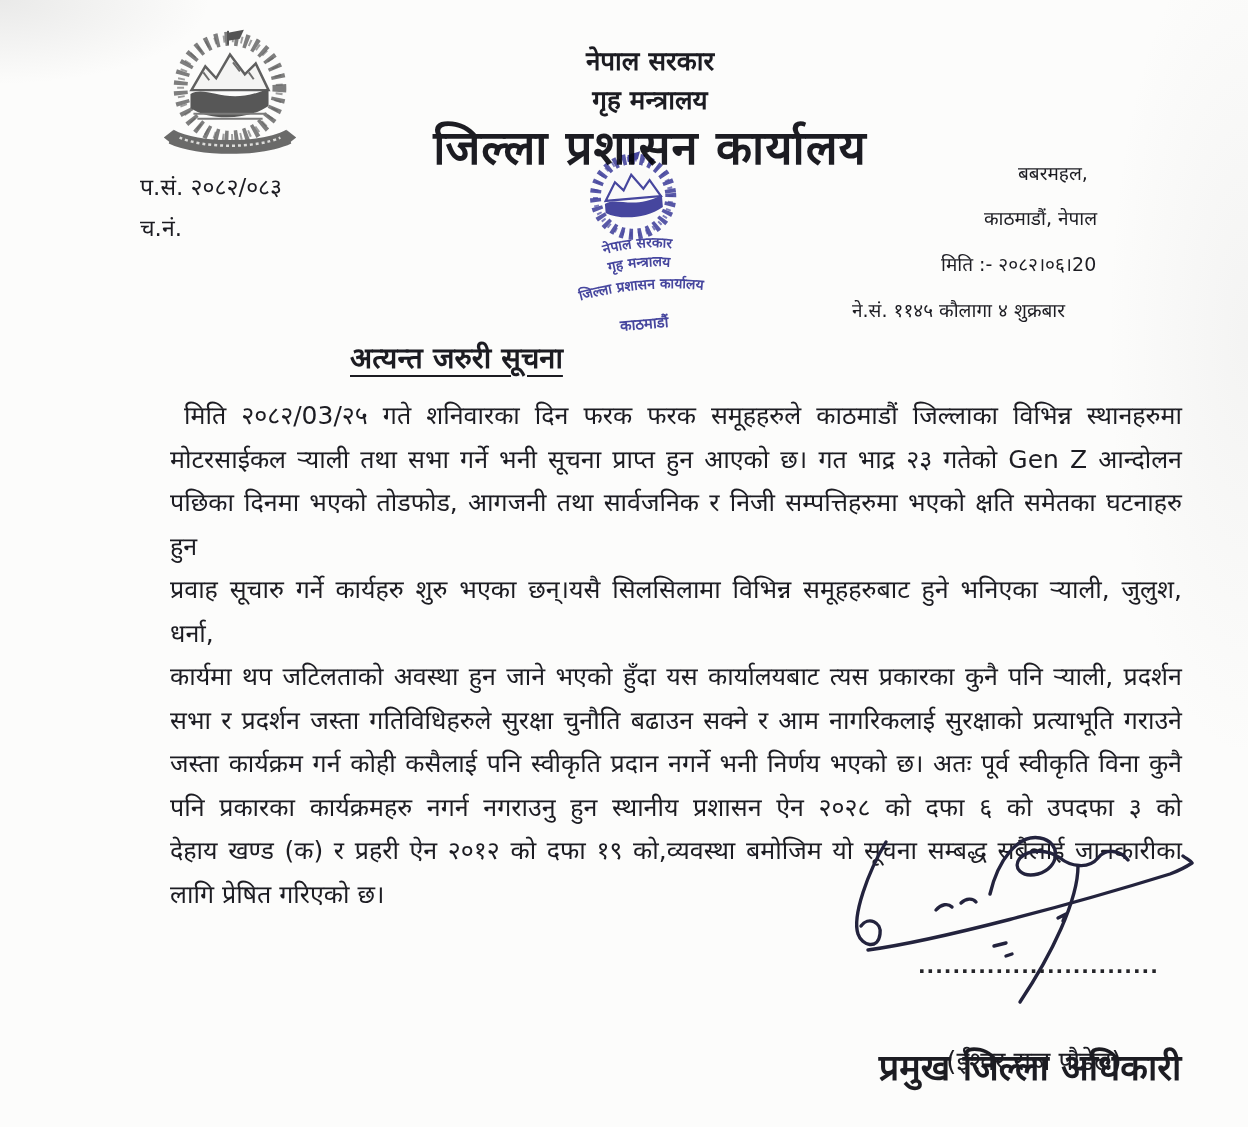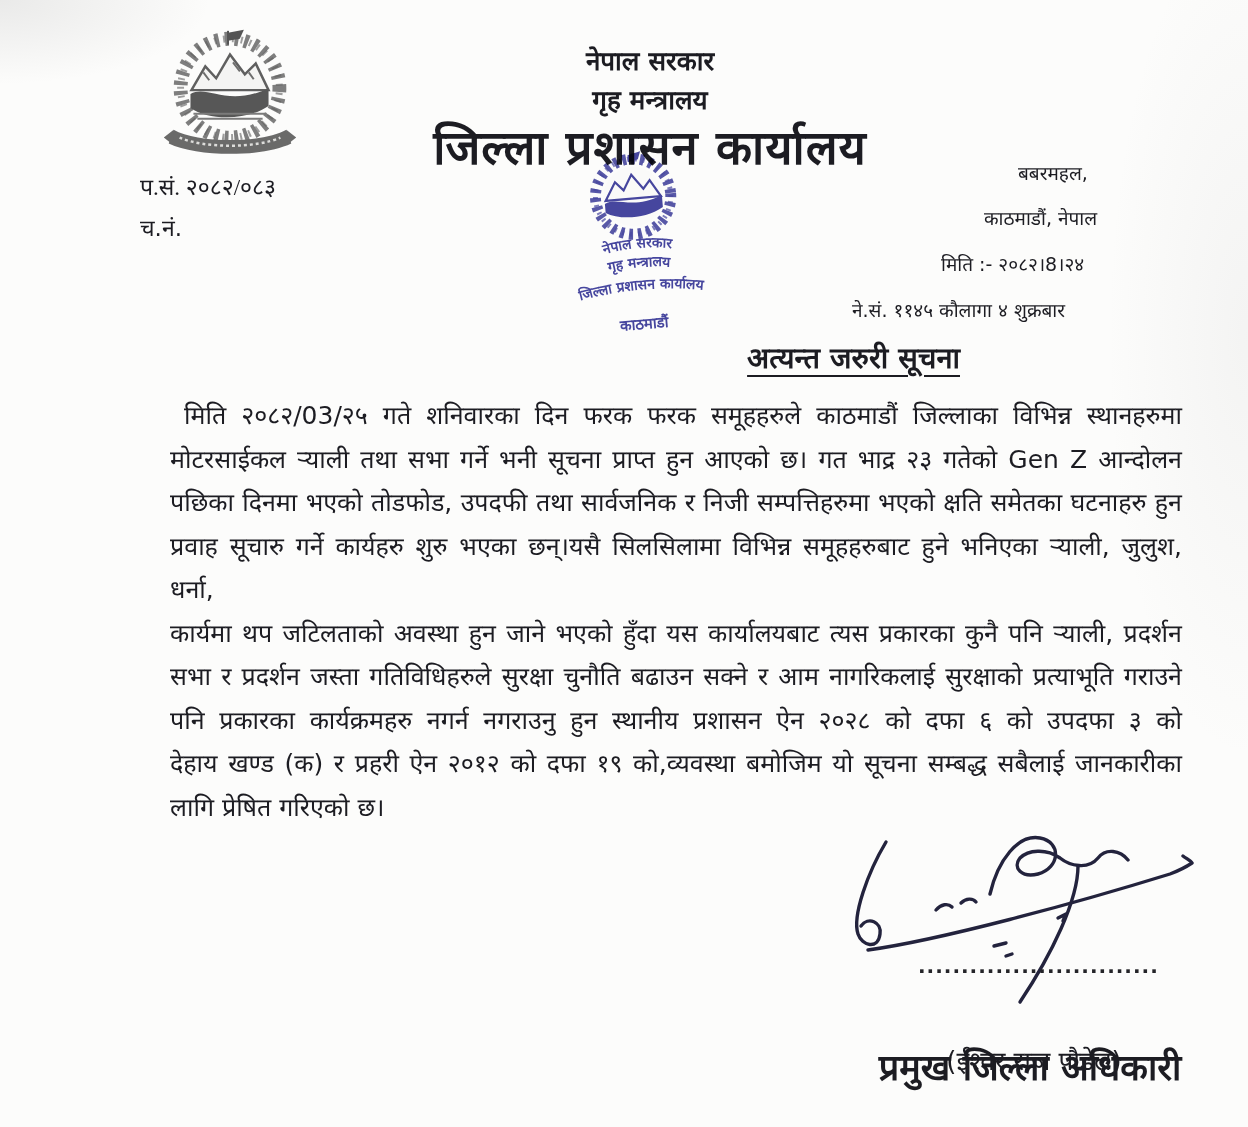--- a/index.html
+++ b/index.html
@@ -21,21 +21,21 @@
 
   .abs { position: absolute; }
 
   
   .hdr { left: 340px; width: 620px; text-align: center; }
   .hdr-gov  { top: 42px;  font-size: 26px; font-weight: 600; }
   .hdr-min  { top: 81px;  font-size: 26px; font-weight: 600; }
   .hdr-office { top: 114px; font-size: 47px; font-weight: 700; letter-spacing: 1px; }
 
   
-  .ref-ps { left: 140px; top: 170px; font-size: 23px; font-weight: 500; font-family: Liberation Serif, serif; }
+  .ref-ps { left: 140px; top: 170px; font-size: 23px; font-weight: 500; }
   .ref-ch { left: 140px; top: 211px; font-size: 23px; font-weight: 400; }
 
   
   .addr { font-size: 19px; font-weight: 500; }
   .addr-1 { left: 1018px; top: 160px; }
   .addr-2 { left: 984px;  top: 205px; }
   .addr-3 { left: 941px;  top: 251px; }
   .addr-4 { left: 852px;  top: 297px; text-align: right; }
 
   
@@ -45,21 +45,21 @@
     opacity: .88;
     mix-blend-mode: multiply;
   }
 
   
   .emblem { left: 146px; top: 26px; width: 168px; height: 150px; opacity: .88; }
 
   
   .title {
     left: 350px; top: 337px; width: 610px;
-    text-align: right; font-size: 29px; font-weight: 700;
+    text-align: left; font-size: 29px; font-weight: 700;
     text-decoration: underline;
     text-underline-offset: 7px;
     text-decoration-thickness: 2px;
   }
 
   
   .body-text { left: 170px; top: 394px; width: 1012px; }
   .body-text .line {
     font-size: 25px;
     line-height: 43.5px;
@@ -131,32 +131,33 @@
       <text font-size="14"><textPath href="#arc3" startOffset="50%" text-anchor="middle">जिल्ला प्रशासन कार्यालय</textPath></text>
       <text font-size="15"><textPath href="#arc4" startOffset="50%" text-anchor="middle">काठमाडौं</textPath></text>
     </g>
   </svg>
 
   <div class="abs ref-ps">प.सं. २०८२/०८३</div>
   <div class="abs ref-ch">च.नं.</div>
 
   <div class="abs addr addr-1">बबरमहल,</div>
   <div class="abs addr addr-2">काठमाडौं, नेपाल</div>
-  <div class="abs addr addr-3">मिति :- २०८२।8।२४</div>
+  <div class="abs addr addr-3">मिति :- २०८२।०६।20</div>
   <div class="abs addr addr-4">ने.सं. ११४५ कौलागा ४ शुक्रबार</div>
 
   <div class="abs title">अत्यन्त जरुरी सूचना</div>
 
   <div class="abs body-text">
     <div class="line first">मिति २०८२/03/२५ गते शनिवारका दिन फरक फरक समूहहरुले काठमाडौं जिल्लाका विभिन्न स्थानहरुमा</div>
     <div class="line">मोटरसाईकल ऱ्याली तथा सभा गर्ने भनी सूचना प्राप्त हुन आएको छ। गत भाद्र २३ गतेको Gen Z आन्दोलन</div>
-    <div class="line">पछिका दिनमा भएको तोडफोड, उपदफी तथा सार्वजनिक र निजी सम्पत्तिहरुमा भएको क्षति समेतका घटनाहरु हुन</div>
+    <div class="line">पछिका दिनमा भएको तोडफोड, आगजनी तथा सार्वजनिक र निजी सम्पत्तिहरुमा भएको क्षति समेतका घटनाहरु हुन</div>
     <div class="line">प्रवाह सूचारु गर्ने कार्यहरु शुरु भएका छन्।यसै सिलसिलामा विभिन्न समूहहरुबाट हुने भनिएका ऱ्याली, जुलुश, धर्ना,</div>
     <div class="line">कार्यमा थप जटिलताको अवस्था हुन जाने भएको हुँदा यस कार्यालयबाट त्यस प्रकारका कुनै पनि ऱ्याली, प्रदर्शन</div>
     <div class="line">सभा र प्रदर्शन जस्ता गतिविधिहरुले सुरक्षा चुनौति बढाउन सक्ने र आम नागरिकलाई सुरक्षाको प्रत्याभूति गराउने</div>
+    <div class="line">जस्ता कार्यक्रम गर्न कोही कसैलाई पनि स्वीकृति प्रदान नगर्ने भनी निर्णय भएको छ।  अतः पूर्व स्वीकृति विना कुनै</div>
     <div class="line">पनि प्रकारका कार्यक्रमहरु नगर्न नगराउनु हुन स्थानीय प्रशासन ऐन २०२८ को दफा ६ को उपदफा ३ को</div>
     <div class="line">देहाय खण्ड (क) र प्रहरी ऐन २०१२ को दफा १९ को,व्यवस्था बमोजिम यो सूचना सम्बद्ध सबैलाई जानकारीका</div>
     <div class="line last">लागि प्रेषित गरिएको छ।</div>
   </div>
 
   <svg class="abs signature-svg" viewBox="0 0 362 180" aria-hidden="true">
     <g fill="none" stroke="#23233d" stroke-width="3.4" stroke-linecap="round" stroke-linejoin="round">
       <path d="M38 12 C20 42 4 86 10 104 C14 116 30 120 32 104 C34 92 20 86 13 96"></path>
       <path d="M20 120 C92 110 225 74 322 44 C330 41 338 37 344 33 M335 26 C339 29 343 31 344 33"></path>
       <path d="M88 80 C93 74 100 73 104 77 M113 73 C118 68 125 68 128 72"></path>

